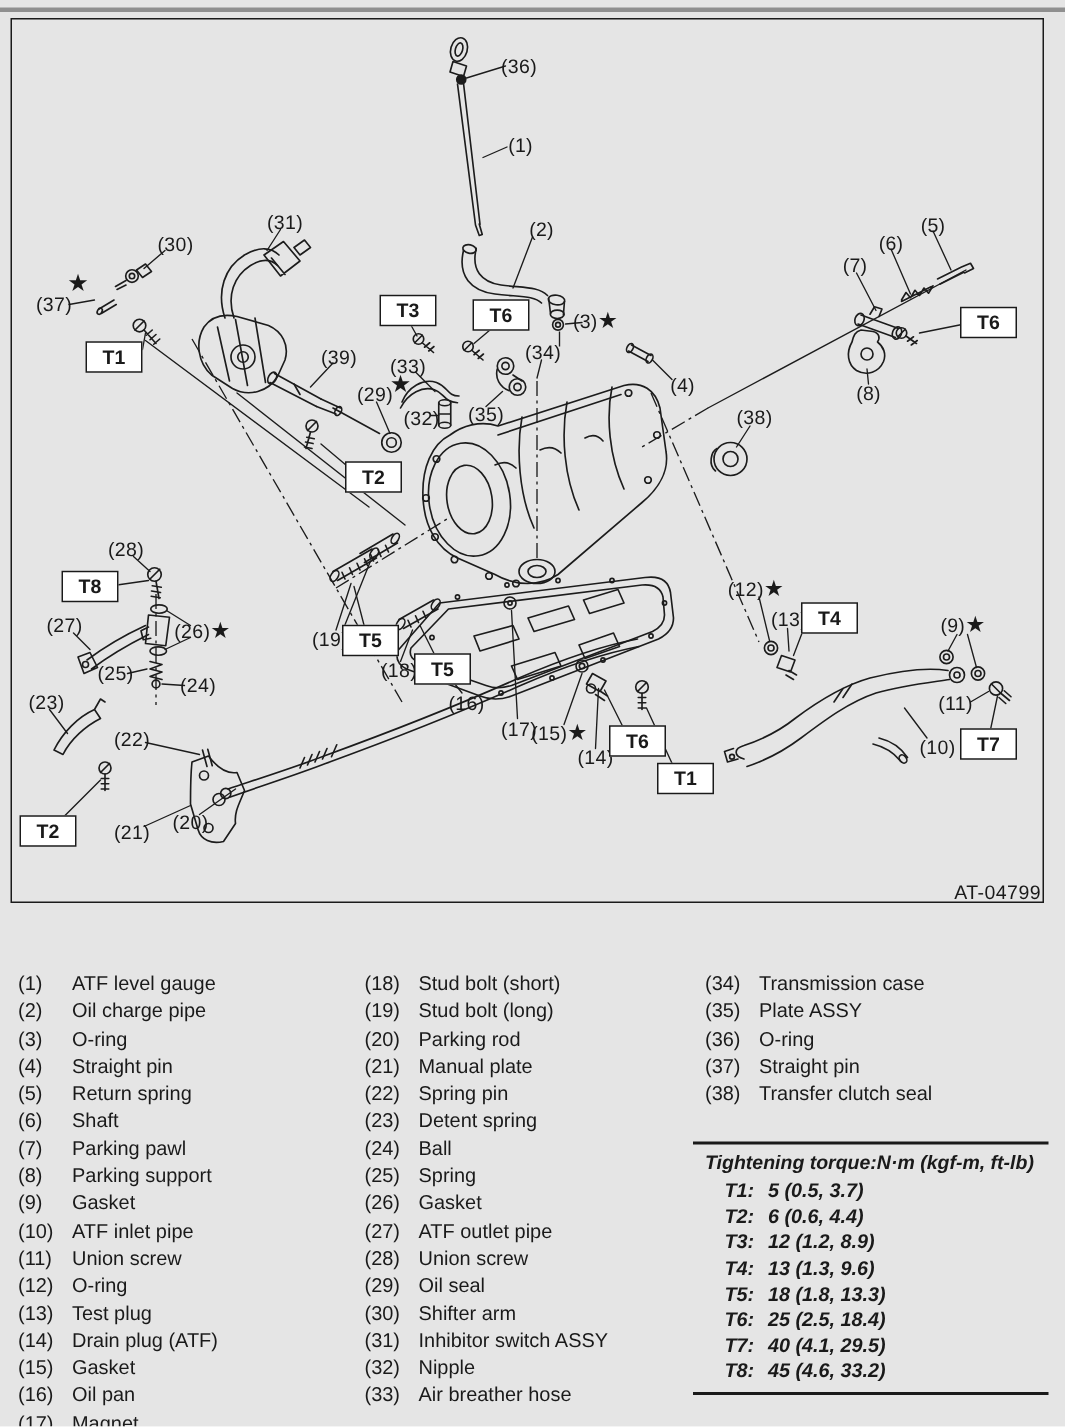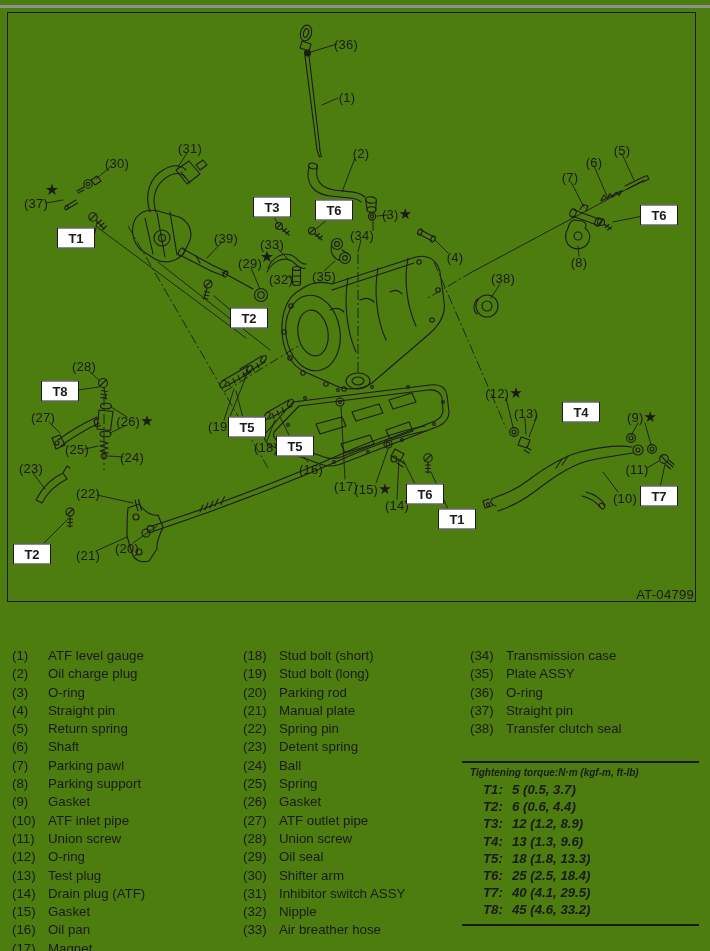--- a/index.html
+++ b/index.html
@@ -1,37 +1,37 @@
 <!DOCTYPE html>
 <html><head>
 <meta charset="utf-8">
 <style>
   html,body{margin:0;padding:0;background:#fff;}
-  .page{position:relative;width:710px;height:951px;background:#4d7c0f;overflow:hidden;
+  .page{position:relative;width:710px;height:951px;background:#e5e5e5;overflow:hidden;
         font-family:"Liberation Sans", sans-serif;color:#1a1a1a;}
   .top-rule{position:absolute;left:0;top:5px;width:710px;height:2.5px;background:#8f8f8f;}
   .diagram-frame{position:absolute;left:7px;top:12px;width:689px;height:590px;
         border:1.4px solid #1a1a1a;box-sizing:border-box;}
   .art{position:absolute;left:0;top:0;width:710px;height:951px;}
   .callout{position:absolute;transform:translate(-50%,-50%);font-size:13px;white-space:nowrap;
         letter-spacing:.2px;background:transparent;}
   .callout .star{font-size:15px;line-height:1;}
   .tbox{position:absolute;transform:translate(-50%,-50%);width:36px;height:19px;
         border:1.7px solid #1a1a1a;background:#fff;display:flex;align-items:center;
         justify-content:center;font-size:13px;font-weight:bold;}
   .star-mark{position:absolute;transform:translate(-50%,-50%);font-size:16px;line-height:1;}
   .ref-code{position:absolute;top:587px;right:16px;font-size:13px;letter-spacing:.3px;}
   .plist{position:absolute;top:647px;}
   .plist.c1{left:12px;} .plist.c2{left:243px;} .plist.c3{left:470px;}
   .prow{height:18.3px;line-height:18.3px;font-size:13.3px;white-space:nowrap;}
   .pnum{display:inline-block;width:36px;}
   .torque{position:absolute;left:462px;top:761px;width:237px;
         border-top:2.5px solid #1a1a1a;border-bottom:2.5px solid #1a1a1a;
         padding:4px 0 5px 0;box-sizing:border-box;}
-  .tq-title{font-size:10px;font-weight:bold;font-style:italic;padding-left:8px;
+  .tq-title{font-size:13px;font-weight:bold;font-style:italic;padding-left:8px;
         margin-bottom:3px;white-space:nowrap;}
   .tq-row{line-height:17.2px;font-size:13.2px;font-weight:bold;font-style:italic;white-space:nowrap;}
   .tq-id{display:inline-block;margin-left:21px;width:29px;}
 </style>
 </head>
 <body>
 
 <div class="page">
   <div class="top-rule"></div>
   <div class="diagram-frame"></div>
@@ -267,36 +267,36 @@
       <div class="tbox" style="left: 272px; top: 207px;">T3</div>
       <div class="tbox" style="left: 334px; top: 210px;">T6</div>
       <div class="tbox" style="left: 659px; top: 215px;">T6</div>
       <div class="tbox" style="left: 249px; top: 318px;">T2</div>
       <div class="tbox" style="left: 60px; top: 391px; text-align: right;">T8</div>
       <div class="tbox" style="left: 247px; top: 427px;">T5</div>
       <div class="tbox" style="left: 295px; top: 446px;">T5</div>
       <div class="tbox" style="left: 32px; top: 554px;">T2</div>
       <div class="tbox" style="left: 425px; top: 494px;">T6</div>
       <div class="tbox" style="left: 457px; top: 519px;">T1</div>
-      <div class="tbox" style="left: 553px; top: 412px; margin-left: 28px;">T4</div>
+      <div class="tbox" style="left: 553px; top: 412px;">T4</div>
       <div class="tbox" style="left: 659px; top: 496px;">T7</div>
     </div>
 
   <div>
 
   <div class="star-mark" style="left: 52px; top: 190px;">★</div>
       <div class="star-mark" style="left: 267px; top: 257px;">★</div>
     </div>
 
   <div class="ref-code">AT-04799</div>
 
   <div class="plist c1">
 
   <div class="prow"><span class="pnum">(1)</span><span class="pname">ATF level gauge</span></div>
-      <div class="prow"><span class="pnum">(2)</span><span class="pname">Oil charge plug</span></div>
+      <div class="prow"><span class="pnum">(2)</span><span class="pname">Oil charge pipe</span></div>
       <div class="prow"><span class="pnum">(3)</span><span class="pname">O-ring</span></div>
       <div class="prow"><span class="pnum">(4)</span><span class="pname">Straight pin</span></div>
       <div class="prow"><span class="pnum">(5)</span><span class="pname">Return spring</span></div>
       <div class="prow"><span class="pnum">(6)</span><span class="pname">Shaft</span></div>
       <div class="prow"><span class="pnum">(7)</span><span class="pname">Parking pawl</span></div>
       <div class="prow"><span class="pnum">(8)</span><span class="pname">Parking support</span></div>
       <div class="prow"><span class="pnum">(9)</span><span class="pname">Gasket</span></div>
       <div class="prow"><span class="pnum">(10)</span><span class="pname">ATF inlet pipe</span></div>
       <div class="prow"><span class="pnum">(11)</span><span class="pname">Union screw</span></div>
       <div class="prow"><span class="pnum">(12)</span><span class="pname">O-ring</span></div>

